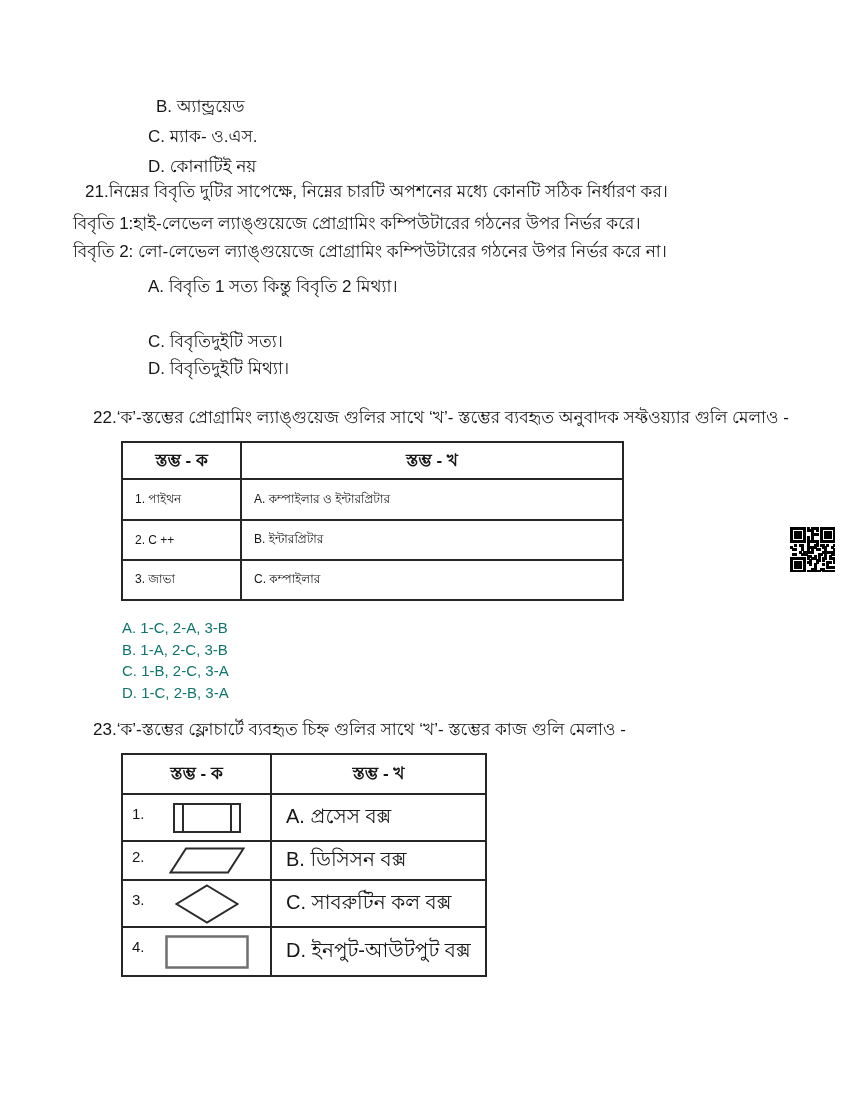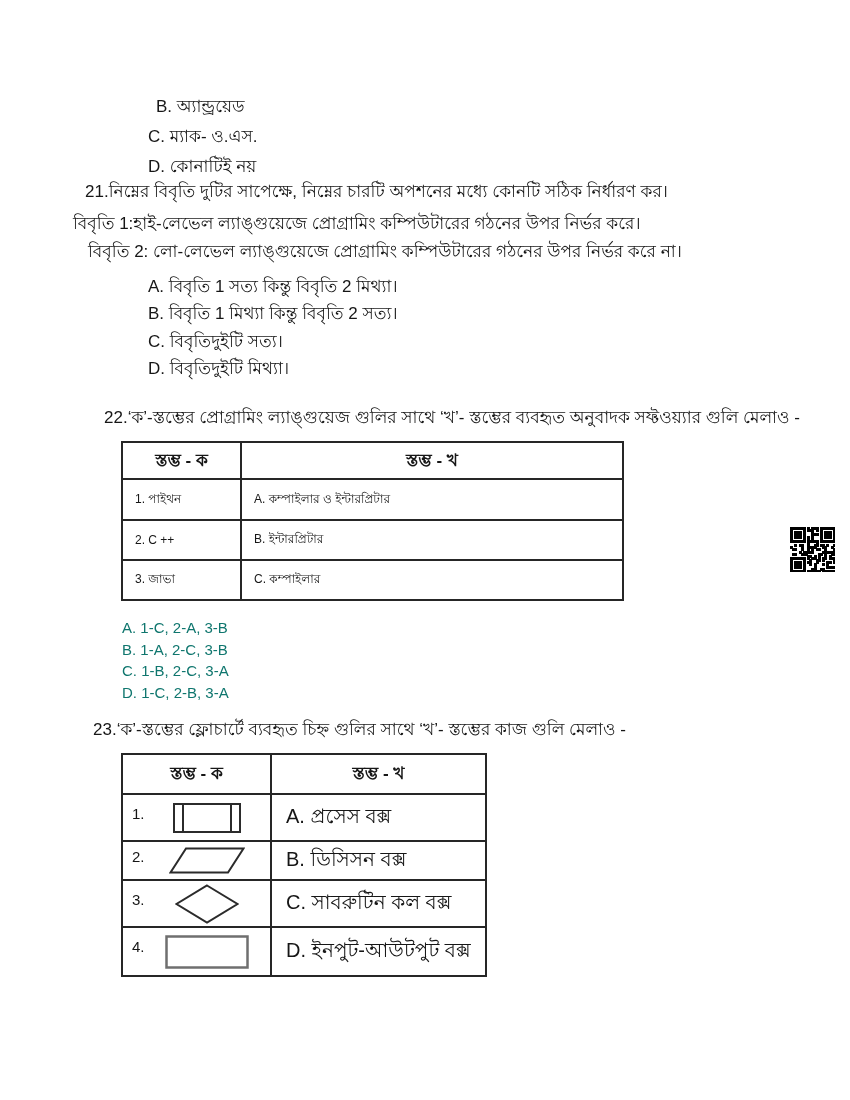--- a/index.html
+++ b/index.html
@@ -26,27 +26,26 @@
 
   <div class="abs bn" style="left:156px;top:96px;">B. অ্যান্ড্রয়েড</div>
   <div class="abs bn" style="left:148px;top:126px;">C. ম্যাক- ও.এস.</div>
   <div class="abs bn" style="left:148px;top:156px;">D. কোনাটিই নয়</div>
 
   <div class="abs bn qline" style="left:85px;top:181px;">
     <span>21.</span>
     <span>নিম্নের বিবৃতি দুটির সাপেক্ষে, নিম্নের চারটি অপশনের মধ্যে কোনটি সঠিক নির্ধারণ কর।</span>
   </div>
   <div class="abs bn" style="left:73px;top:213px;">বিবৃতি 1:হাই-লেভেল ল্যাঙ্গুয়েজে প্রোগ্রামিং কম্পিউটারের গঠনের উপর নির্ভর করে।</div>
-  <div class="abs bn" style="left:88px;top:241px;">বিবৃতি 2: লো-লেভেল ল্যাঙ্গুয়েজে প্রোগ্রামিং কম্পিউটারের গঠনের উপর নির্ভর করে না।</div>
+  <div class="abs bn" style="left:73px;top:241px;">বিবৃতি 2: লো-লেভেল ল্যাঙ্গুয়েজে প্রোগ্রামিং কম্পিউটারের গঠনের উপর নির্ভর করে না।</div>
   <div class="abs bn" style="left:148px;top:276px;">A. বিবৃতি 1 সত্য কিন্তু বিবৃতি 2 মিথ্যা।</div>
-  <div class="abs bn" style="left:148px;top:303px;">B. বিবৃতি 1 মিথ্যা কিন্তু বিবৃতি 2 সত্য।</div>
   <div class="abs bn" style="left:148px;top:331px;">C. বিবৃতিদুইটি সত্য।</div>
   <div class="abs bn" style="left:148px;top:358px;">D. বিবৃতিদুইটি মিথ্যা।</div>
 
-  <div class="abs bn qline" style="left:104px;top:407px;">
+  <div class="abs bn qline" style="left:93px;top:407px;">
     <span>22.</span>
     <span>‘ক’-স্তম্ভের প্রোগ্রামিং ল্যাঙ্গুয়েজ গুলির সাথে ‘খ’- স্তম্ভের ব্যবহৃত অনুবাদক সফ্টওয়্যার গুলি মেলাও -</span>
   </div>
 
   <table class="t22" style="left:121px;top:441px;width:501px;">
     <colgroup>
         <col style="width:119px">
         <col style="width:382px">
       </colgroup>
     <tbody>

